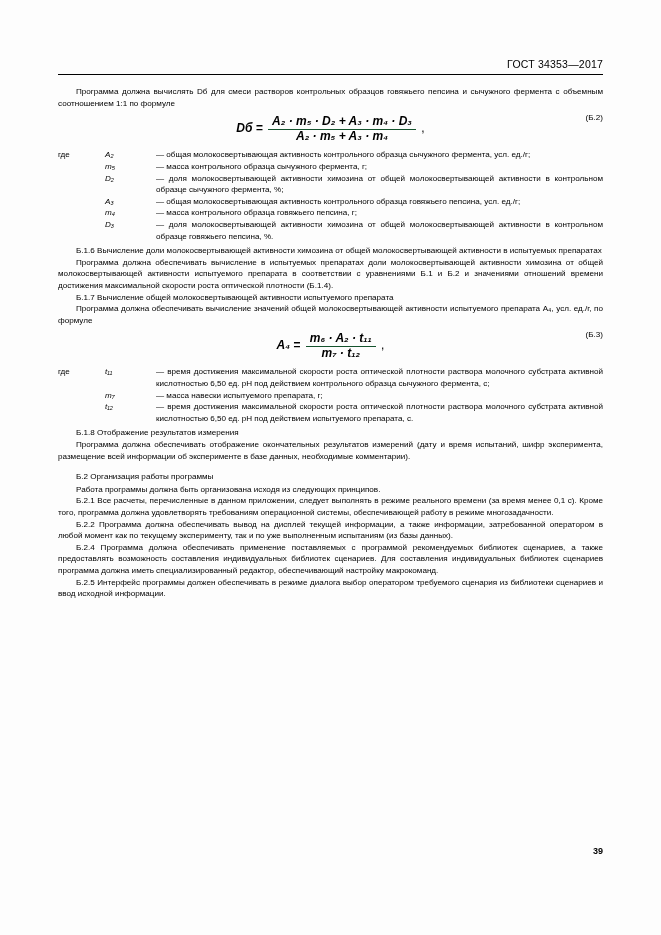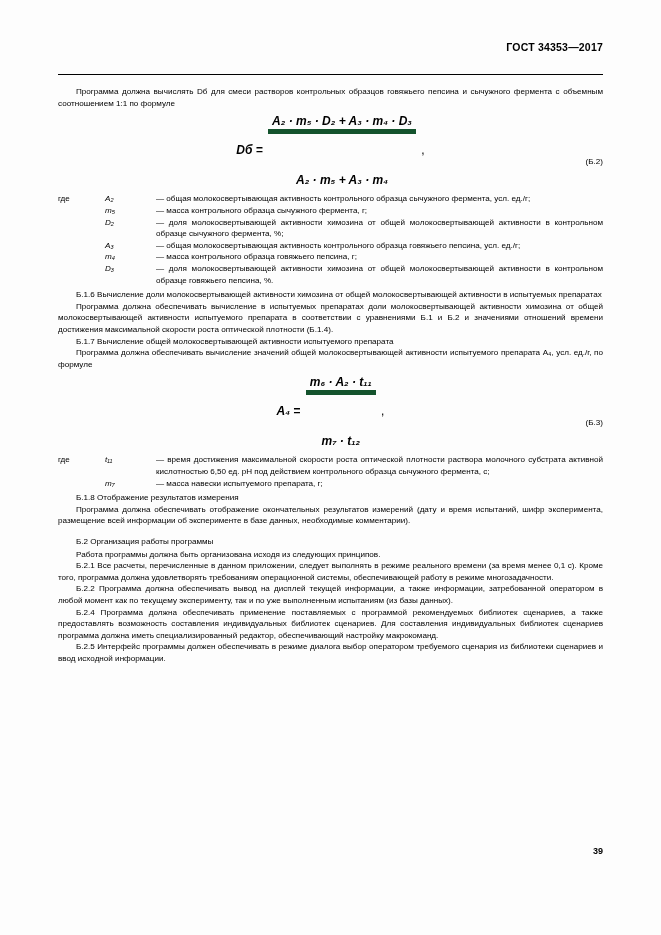--- a/index.html
+++ b/index.html
@@ -17,24 +17,24 @@
   }
   .page {
     position: absolute;
     left: 0; top: 0;
     width: 661px;
     height: 935px;
     background: #fdfdfd;
   }
   .header {
     position: absolute;
-    top: 41px;
+    top: 58px;
     right: 58px;
     font-size: 10.5px;
-    font-weight: bold;
+    font-weight: normal;
     letter-spacing: 0.2px;
   }
   .hrule {
     position: absolute;
     left: 58px;
     right: 58px;
     top: 74px;
     border-bottom: 1.2px solid #000;
   }
   .content {
@@ -69,28 +69,27 @@
   }
   .frac {
     display: inline-block;
     vertical-align: middle;
     text-align: center;
     margin: 0 2px;
   }
   .frac .num {
     display: block;
     padding: 0 4px 1px 4px;
-    border-bottom: 5px solid #14532d;
+    border-bottom: 1px solid #14532d;
     white-space: nowrap;
   }
   .frac .den {
     display: block;
     padding: 1px 4px 0 4px;
     white-space: nowrap;
-    margin-top: 40px;
   }
   .mi { font-style: italic; font-weight: bold; }
 
   
   .deflist {
     margin: 3px 0 0 0;
   }
   .defrow {
     display: flex;
     align-items: flex-start;
@@ -203,20 +202,25 @@
       <div class="defrow">
         <div class="gd">где</div>
         <div class="sym">t₁₁</div>
         <div class="txt">— время достижения максимальной скорости роста оптической плотности раствора молочного субстрата активной кислотностью 6,50 ед. рН под действием контрольного образца сычужного фермента, с;</div>
       </div>
       <div class="defrow">
         <div class="gd"></div>
         <div class="sym">m₇</div>
         <div class="txt">— масса навески испытуемого препарата, г;</div>
       </div>
+      <div class="defrow">
+        <div class="gd"></div>
+        <div class="sym">t₁₂</div>
+        <div class="txt">— время достижения максимальной скорости роста оптической плотности раствора молочного субстрата активной кислотностью 6,50 ед. рН под действием испытуемого препарата, с.</div>
+      </div>
     </div>
 
     <p class="blk">Б.1.8 Отображение результатов измерения</p>
     <p>Программа должна обеспечивать отображение окончательных результатов измерений (дату и время испытаний, шифр эксперимента, размещение всей информации об эксперименте в базе данных, необходимые комментарии).</p>
 
     <p class="secthead">Б.2 Организация работы программы</p>
 
     <p>Работа программы должна быть организована исходя из следующих принципов.</p>
     <p>Б.2.1 Все расчеты, перечисленные в данном приложении, следует выполнять в режиме реального времени (за время менее 0,1 с). Кроме того, программа должна удовлетворять требованиям операционной системы, обеспечивающей работу в режиме многозадачности.</p>
     <p>Б.2.2 Программа должна обеспечивать вывод на дисплей текущей информации, а также информации, затребованной оператором в любой момент как по текущему эксперименту, так и по уже выполненным испытаниям (из базы данных).</p>

